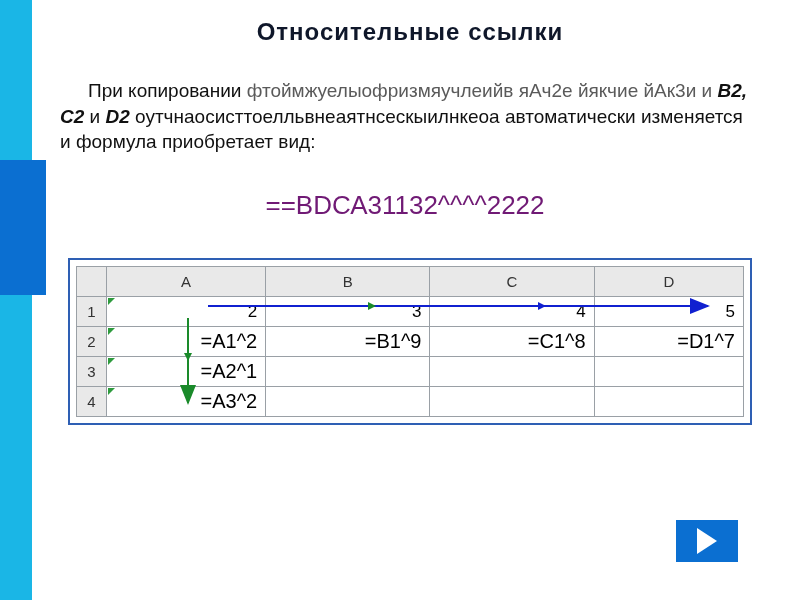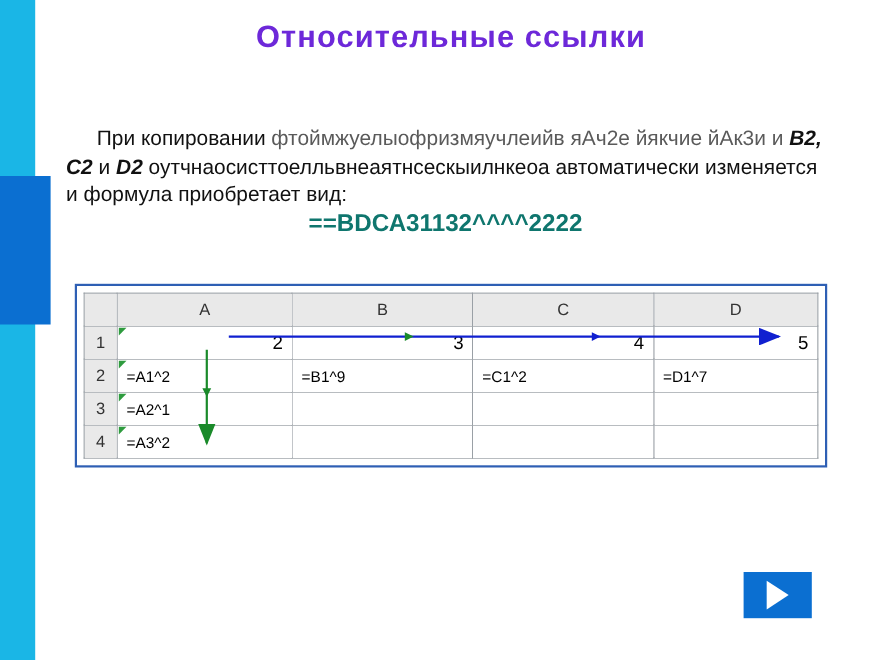--- a/index.html
+++ b/index.html
@@ -20,45 +20,44 @@
     position: absolute;
     left: 0; top: 160px;
     width: 46px; height: 135px;
     background: #0B6FD1;
   }
   .title {
     position: absolute;
     left: 60px; top: 18px;
     width: 700px;
     text-align: center;
-    color: #6d28d9;
-    font-size: 28px;
+    color: #0f172a;
+    font-size: 24px;
     font-weight: bold;
     letter-spacing: 1px;
   }
   .body-text {
     position: absolute;
     left: 60px; top: 78px;
     width: 690px;
     color: #111;
     font-size: 19px;
     line-height: 1.35;
-    margin-top: 36px;
   }
   .body-text .p1 { text-indent: 28px; }
   .bi { font-style: italic; font-weight: bold; }
   .overlay-default { color: #5a5a5a; }
   .center-formula {
     position: absolute;
     left: 60px; top: 190px;
     width: 690px;
     text-align: center;
-    font-size: 22px;
-    font-weight: bold;
-    color: #0f766e;
+    font-size: 26px;
+    font-weight: normal;
+    color: #701a75;
   }
   .spreadsheet-frame {
     position: absolute;
     left: 68px; top: 258px;
     width: 684px;
     border: 2px solid #2E5FB4;
     background: #fff;
     padding: 6px;
   }
   .sheet {
@@ -80,21 +79,21 @@
     color: #333;
     font-size: 15px;
   }
   .sheet .corner { width: 30px; background: #e9e9e9; }
   .sheet .rowh { width: 30px; background: #e9e9e9; text-align: center; font-size: 15px; color:#333; }
   .colA { width: 160px; }
   .colB { width: 165px; }
   .colC { width: 165px; }
   .colD { width: 150px; }
   .num { text-align: right; }
-  .ftxt { text-align: left; font-size: 14px; }
+  .ftxt { text-align: right; font-size: 20px; }
   
   .gmark::before {
     content: "";
     position: absolute;
     left: 1px; top: 1px;
     width: 0; height: 0;
     border-top: 7px solid #2e9b3e;
     border-right: 7px solid transparent;
   }
   
@@ -151,21 +150,21 @@
       <td class="rowh">1</td>
       <td class="num gmark">2</td>
       <td class="num">3</td>
       <td class="num">4</td>
       <td class="num">5</td>
     </tr>
     <tr>
       <td class="rowh">2</td>
       <td class="ftxt gmark">=A1^2</td>
       <td class="ftxt">=B1^9</td>
-      <td class="ftxt">=C1^2</td>
+      <td class="ftxt">=C1^8</td>
       <td class="ftxt">=D1^7</td>
     </tr>
     <tr>
       <td class="rowh">3</td>
       <td class="ftxt gmark">=A2^1</td>
       <td></td>
       <td></td>
       <td></td>
     </tr>
     <tr>

